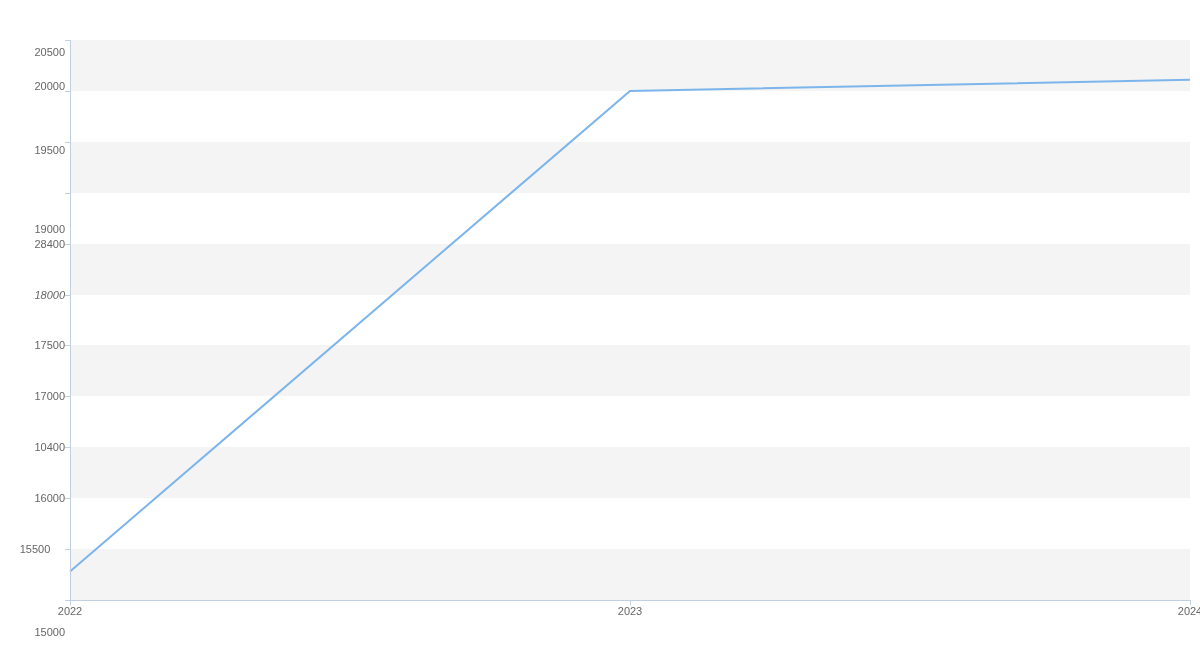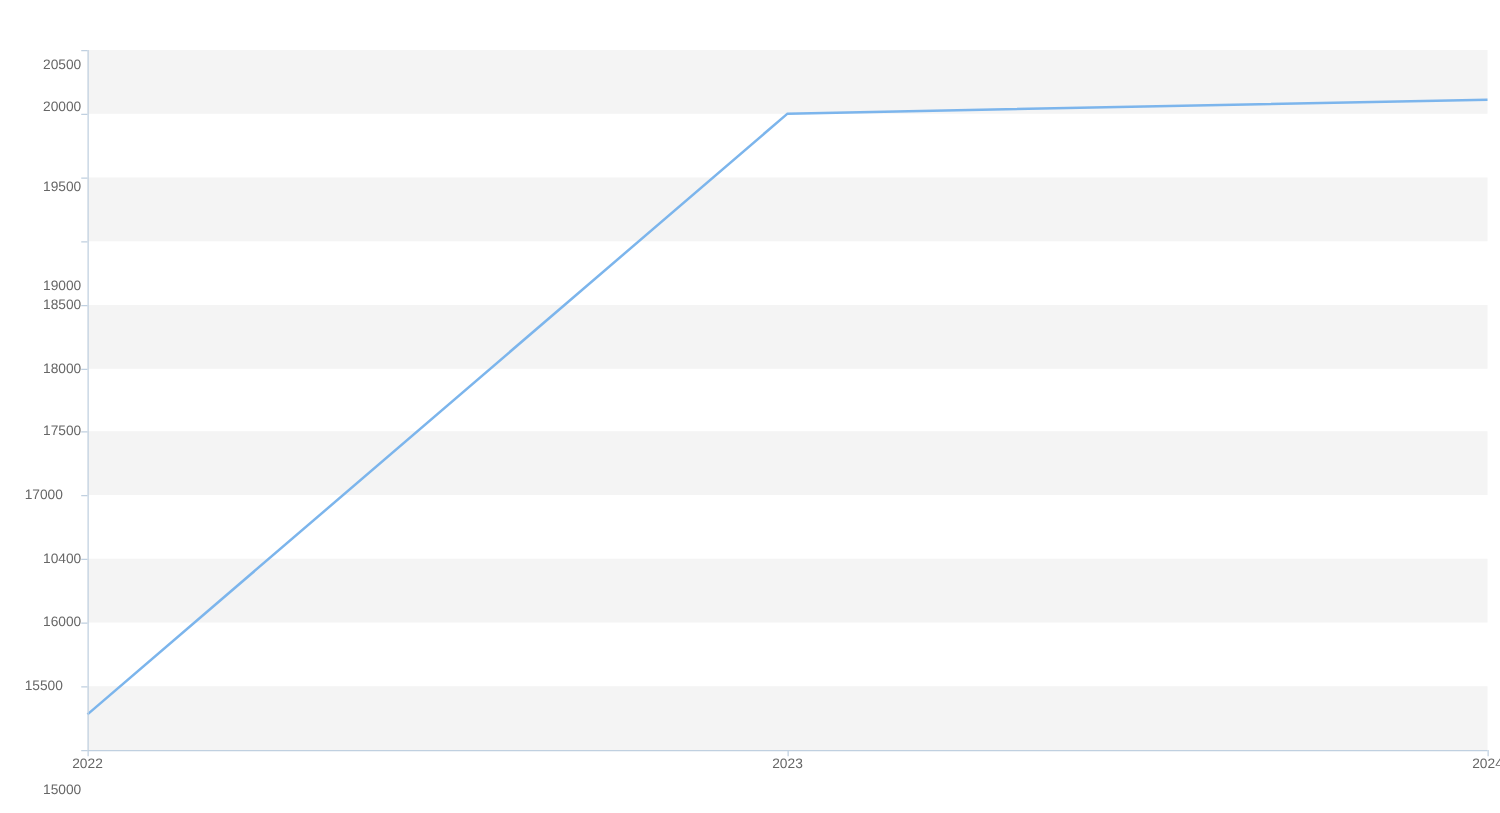--- a/index.html
+++ b/index.html
@@ -96,27 +96,27 @@
 
   <div class="axis-line" style="left:70px; top:600px; width:1120px; height:1px;"></div>
 <div class="y-tick-label" style="top: 632px;">15000</div>
     <div class="tick-mark" style="left: 65px; top: 600px; width: 5px; height: 1px;"></div>
     <div class="y-tick-label" style="top: 549.091px; text-align: center;">15500</div>
     <div class="tick-mark" style="left: 65px; top: 549.091px; width: 5px; height: 1px;"></div>
     <div class="y-tick-label" style="top: 498.182px;">16000</div>
     <div class="tick-mark" style="left: 65px; top: 498.182px; width: 5px; height: 1px;"></div>
     <div class="y-tick-label" style="top: 447.273px;">10400</div>
     <div class="tick-mark" style="left: 65px; top: 447.273px; width: 5px; height: 1px;"></div>
-    <div class="y-tick-label" style="top: 396.364px; text-align: center;">17000</div>
+    <div class="y-tick-label" style="top: 396.364px;">17000</div>
     <div class="tick-mark" style="left: 65px; top: 396.364px; width: 5px; height: 1px;"></div>
     <div class="y-tick-label" style="top: 345.455px;">17500</div>
     <div class="tick-mark" style="left: 65px; top: 345.455px; width: 5px; height: 1px;"></div>
-    <div class="y-tick-label" style="top: 294.545px;">18000</div>
+    <div class="y-tick-label" style="top: 294.545px; font-style: italic;">18000</div>
     <div class="tick-mark" style="left: 65px; top: 294.545px; width: 5px; height: 1px;"></div>
-    <div class="y-tick-label" style="top: 243.636px;">18500</div>
+    <div class="y-tick-label" style="top: 243.636px;">28400</div>
     <div class="tick-mark" style="left: 65px; top: 243.636px; width: 5px; height: 1px;"></div>
     <div class="y-tick-label" style="top: 192.727px; margin-top: 36px;">19000</div>
     <div class="tick-mark" style="left: 65px; top: 192.727px; width: 5px; height: 1px;"></div>
     <div class="y-tick-label" style="top: 150px;">19500</div>
     <div class="tick-mark" style="left: 65px; top: 141.818px; width: 5px; height: 1px;"></div>
     <div class="y-tick-label" style="top: 86px;">20000</div>
     <div class="tick-mark" style="left: 65px; top: 90.9091px; width: 5px; height: 1px;"></div>
     <div class="y-tick-label" style="top: 52px;">20500</div>
     <div class="tick-mark" style="left: 65px; top: 40px; width: 5px; height: 1px;"></div>
     <div class="x-tick-label" style="left: 70px;">2022</div>

